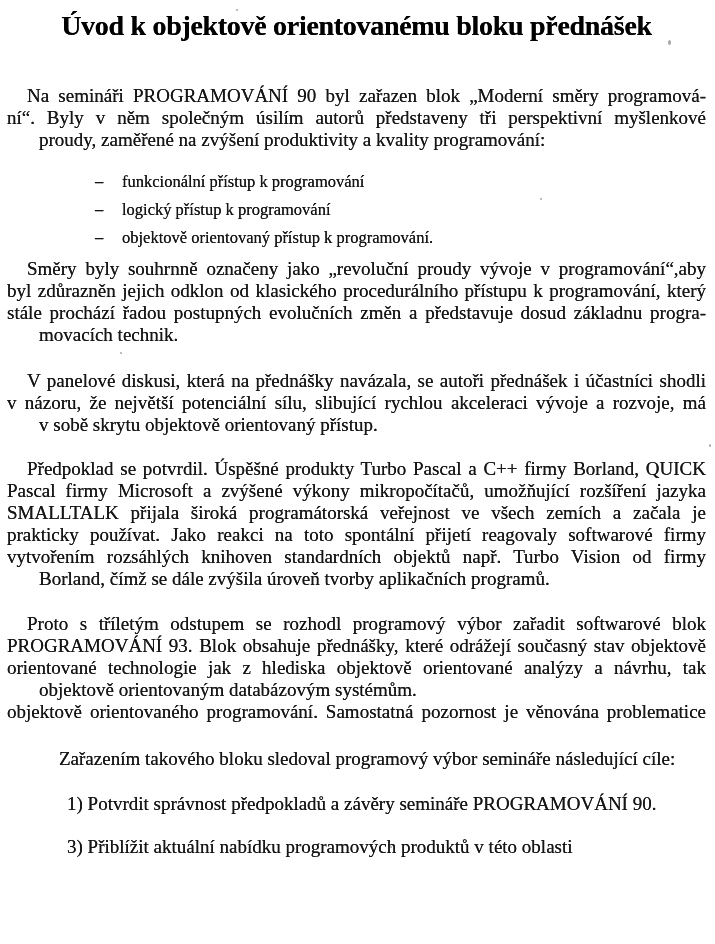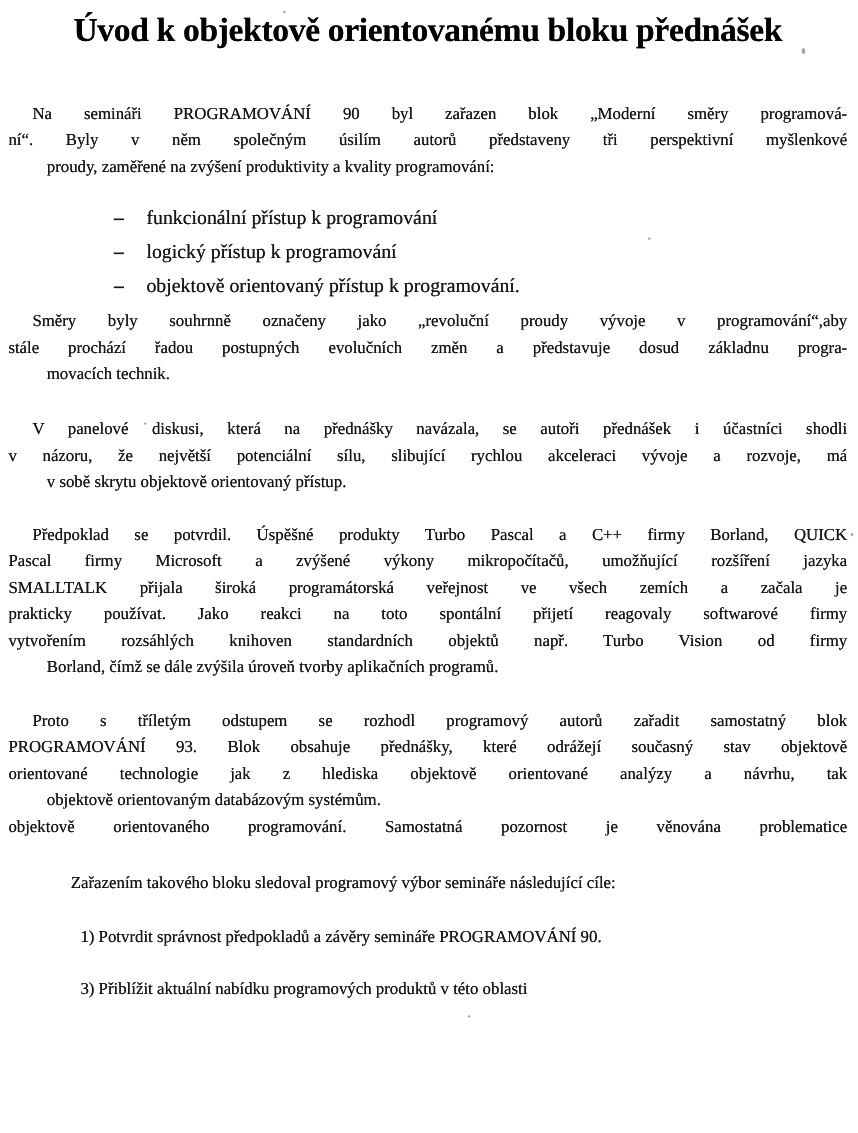--- a/index.html
+++ b/index.html
@@ -24,21 +24,21 @@
     margin: 0;
     padding-top: 7px;
     font-size: 28px;
     line-height: 38px;
     font-weight: 700;
     letter-spacing: -0.3px;
     text-align: center;
     color: #000;
   }
 
-  .para { font-size: 14px; line-height: 22px; }
+  .para { font-size: 19px; line-height: 22px; }
   .ln   { text-align: justify; text-align-last: justify; }
   .ln.last { text-align-last: left; margin-left: 32px; }
   .indent { text-indent: 20px; }
   .num-indent { text-indent: 28px; }
 
   .p1 { margin-top: 40px; }
   .bullets { margin-top: 20px; font-size: 16.5px; line-height: 22px; }
   .bullet-item { margin: 0 0 6px 88px; }
   .bullet-item .marker { display: inline-block; width: 27px; font-weight: 700; }
   .p2 { margin-top: 9px; }
@@ -77,41 +77,42 @@
     <div class="bullet-item">
       <span class="marker">–</span><span>logický přístup k programování</span>
     </div>
     <div class="bullet-item">
       <span class="marker">–</span><span>objektově orientovaný přístup k programování.</span>
     </div>
   </div>
 
   <div class="para p2">
     <div class="ln indent">Směry byly souhrnně označeny jako „revoluční proudy vývoje v programování“,aby</div>
+    <div class="ln">byl zdůrazněn jejich odklon od klasického procedurálního přístupu k programování, který</div>
     <div class="ln">stále prochází řadou postupných evolučních změn a představuje dosud základnu progra-</div>
     <div class="ln last">movacích technik.</div>
   </div>
 
   <div class="para p3">
     <div class="ln indent">V panelové diskusi, která na přednášky navázala, se autoři přednášek i účastníci shodli</div>
     <div class="ln">v názoru, že největší potenciální sílu, slibující rychlou akceleraci vývoje a rozvoje, má</div>
     <div class="ln last">v sobě skrytu objektově orientovaný přístup.</div>
   </div>
 
   <div class="para p4">
     <div class="ln indent">Předpoklad se potvrdil. Úspěšné produkty Turbo Pascal a C++ firmy Borland, QUICK</div>
     <div class="ln">Pascal firmy Microsoft a zvýšené výkony mikropočítačů, umožňující rozšíření jazyka</div>
     <div class="ln">SMALLTALK přijala široká programátorská veřejnost ve všech zemích a začala je</div>
     <div class="ln">prakticky používat. Jako reakci na toto spontální přijetí reagovaly softwarové firmy</div>
     <div class="ln">vytvořením rozsáhlých knihoven standardních objektů např. Turbo Vision od firmy</div>
     <div class="ln last">Borland, čímž se dále zvýšila úroveň tvorby aplikačních programů.</div>
   </div>
 
   <div class="para p5">
-    <div class="ln indent">Proto s tříletým odstupem se rozhodl programový autorů zařadit samostatný blok</div>
+    <div class="ln indent">Proto s tříletým odstupem se rozhodl programový výbor zařadit softwarové blok</div>
     <div class="ln">PROGRAMOVÁNÍ 93. Blok obsahuje přednášky, které odrážejí současný stav objektově</div>
     <div class="ln">orientované technologie jak z hlediska objektově orientované analýzy a návrhu, tak</div>
     <div class="ln last">objektově orientovaným databázovým systémům.</div>
     <div class="ln">objektově orientovaného programování. Samostatná pozornost je věnována problematice</div>
   </div>
 
   <div class="para p6">
     <div class="ln last indent">Zařazením takového bloku sledoval programový výbor semináře následující cíle:</div>
   </div>
 

